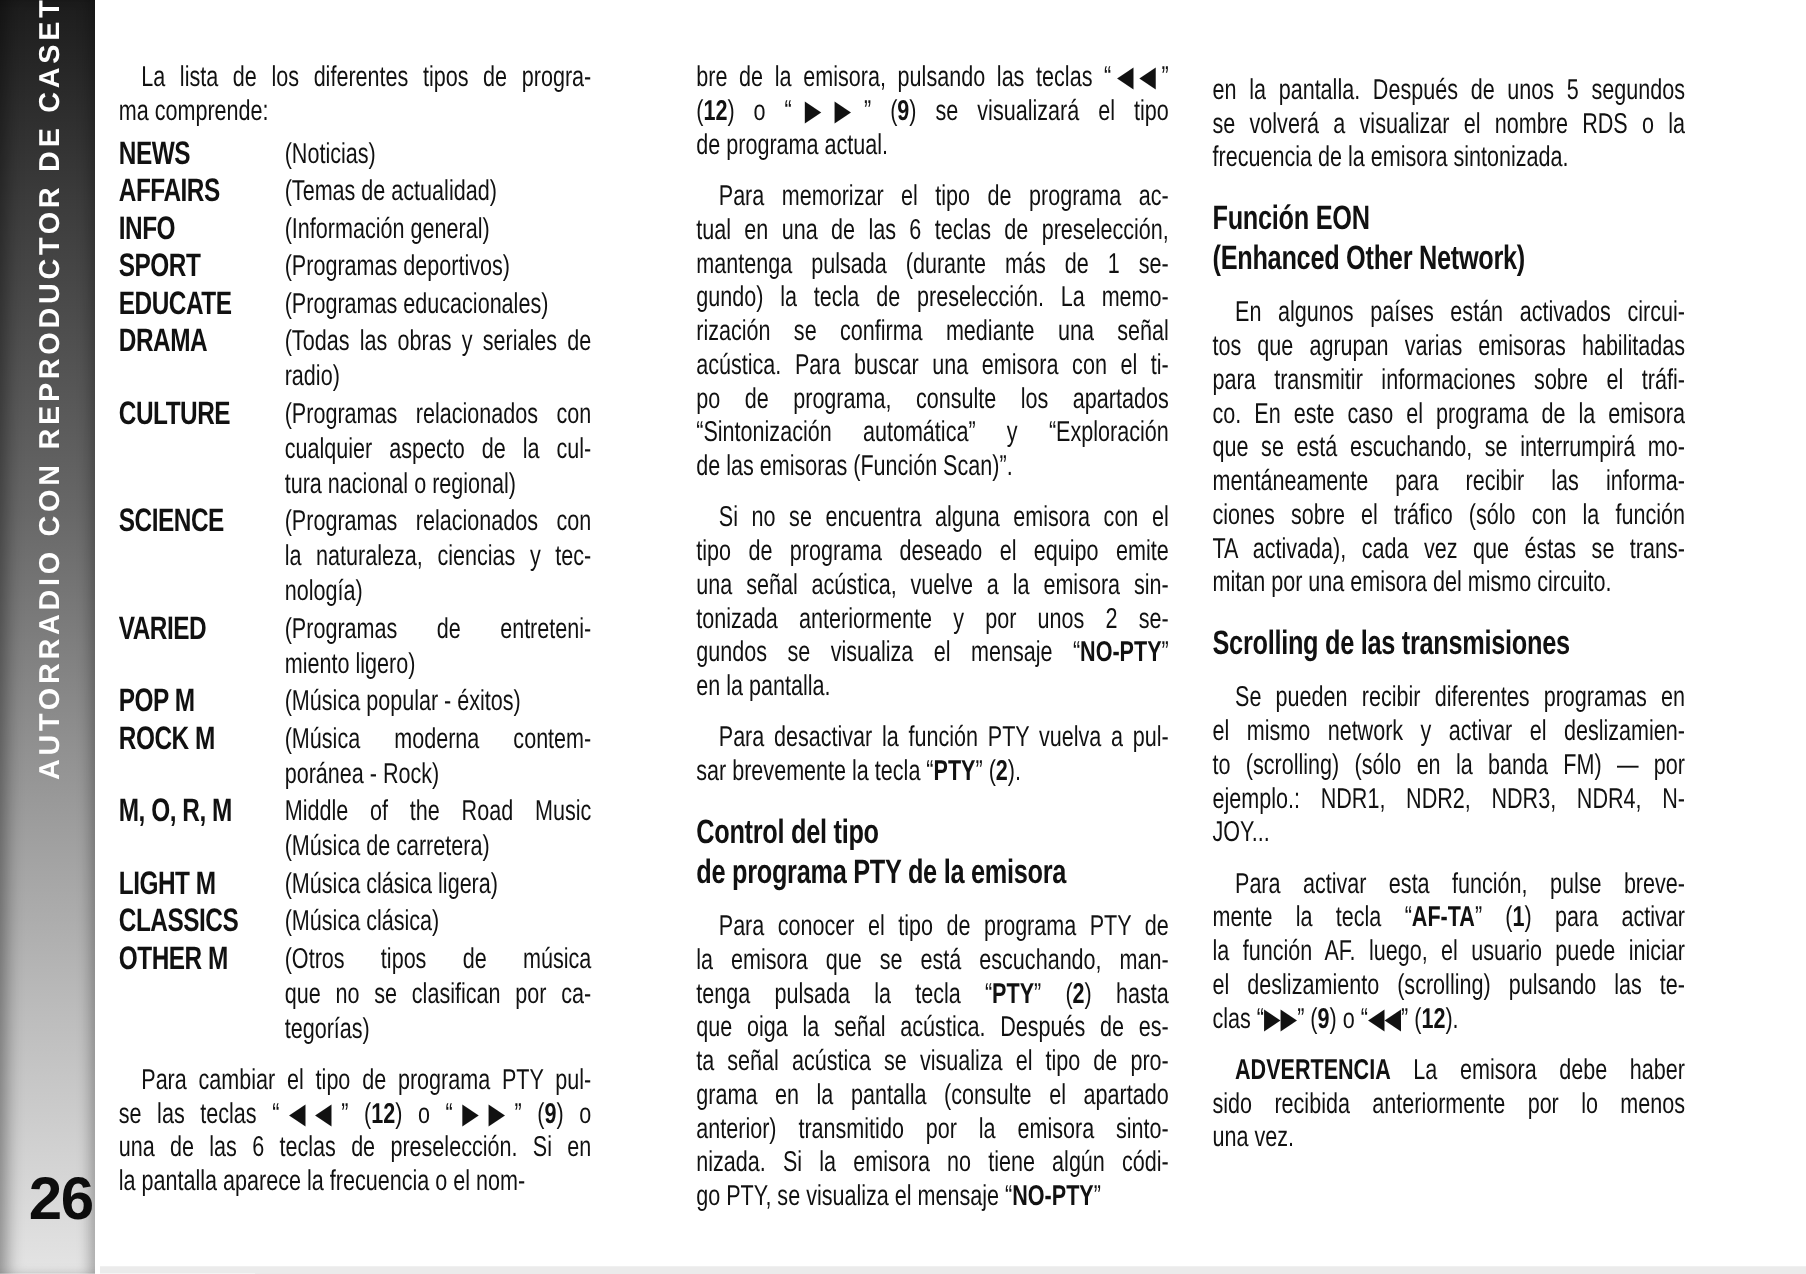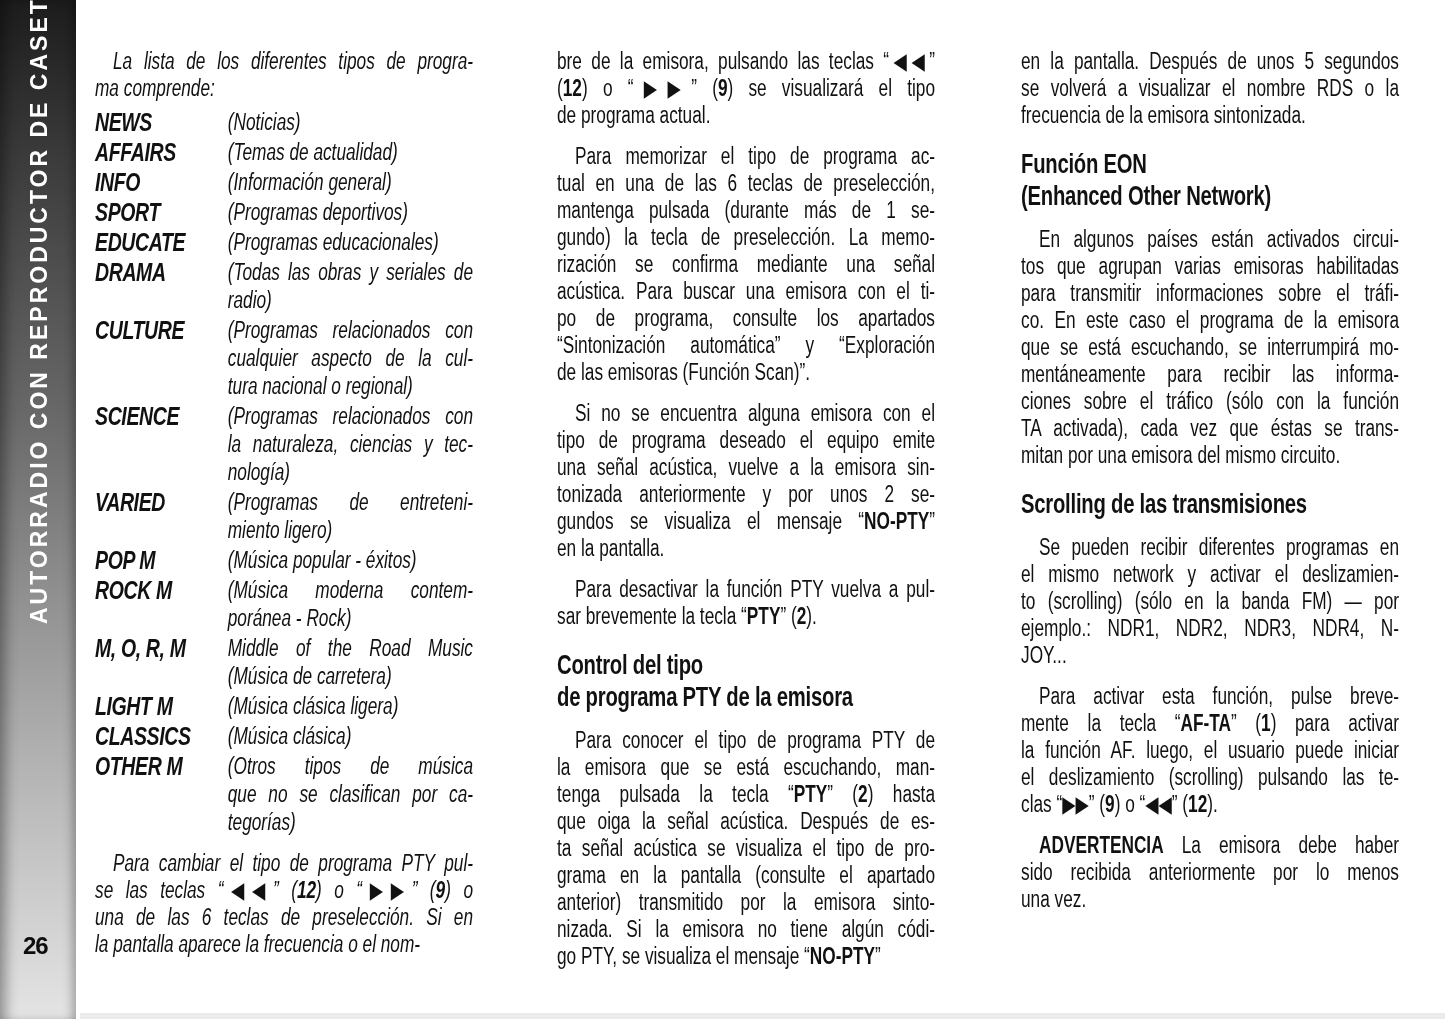--- a/index.html
+++ b/index.html
@@ -15,29 +15,29 @@
     box-shadow:inset 12px 0 14px -7px rgba(0,0,0,.40), inset -9px 0 10px -5px rgba(0,0,0,.28);
   }
   .spine-label{
     position:absolute;left:25px;top:624px;
     transform:rotate(-90deg);transform-origin:0 0;
     white-space:nowrap;
     color:#fff;font-weight:bold;font-size:23px;letter-spacing:3px;line-height:28px;
   }
   .page-number{
     position:absolute;left:23px;top:932px;
-    font-size:24px;font-weight:bold;color:#0d0d0d;letter-spacing:-1px;
+    font-size:48px;font-weight:bold;color:#0d0d0d;letter-spacing:-1px;
   }
   .bottom-line{position:absolute;left:80px;right:0;bottom:0;height:6px;background:#ebebeb;}
 
   
   .col{position:absolute;top:48px;width:378px;}
-  .col-1{left:95px;font-style:italic;}
+  .col-1{left:95px;}
   .col-2{left:557px;}
-  .col-3{left:1021px;}
+  .col-3{left:970px;margin-top:10px;}
   .colinner{width:504px;transform:scaleX(0.75);transform-origin:0 0;}
 
   .ln{font-size:23px;line-height:27px;text-align:left;white-space:nowrap;}
   .ln.j{white-space:normal;text-align:justify;text-align-last:justify;}
   .ln.ind{text-indent:24px;}
   .block-p{margin-top:14px;}
   .block-h{margin-top:19px;margin-bottom:12px;}
   .block-h .hln{font-size:27px;line-height:32px;font-weight:bold;white-space:nowrap;letter-spacing:-0.3px;}
   .colinner > .block:first-child, .colinner > .block-p:first-child{margin-top:0;}
 

